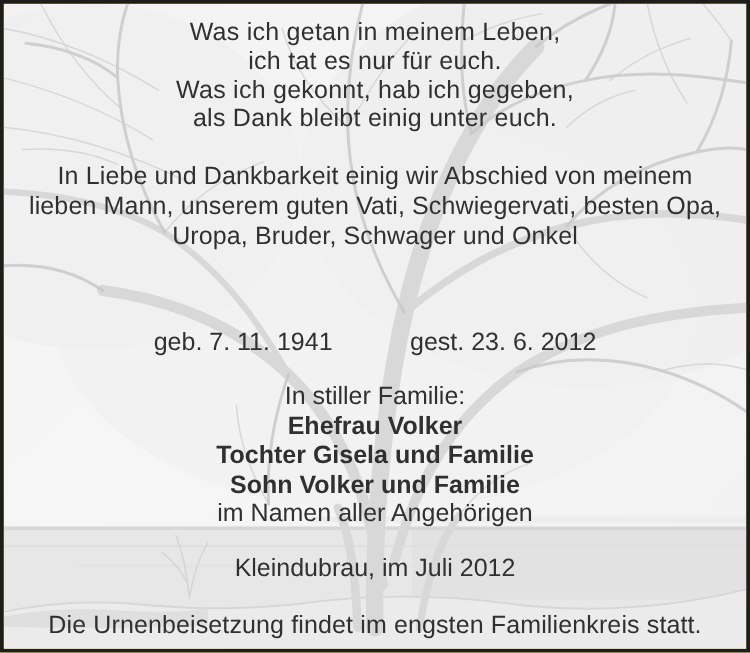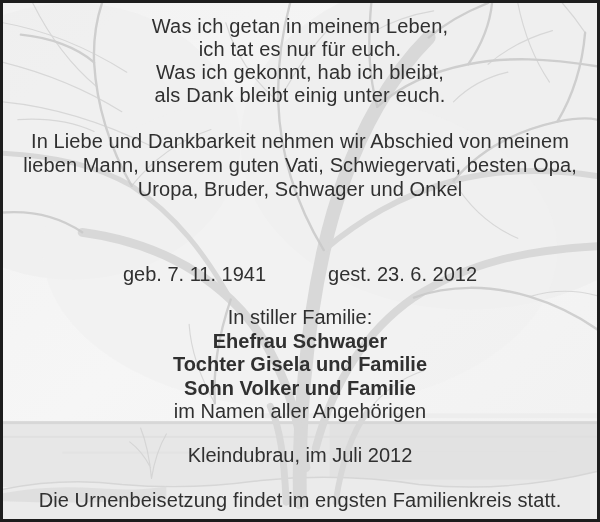--- a/index.html
+++ b/index.html
@@ -110,39 +110,39 @@
       <path d="M214,405 C200,380 190,355 188,325"></path>
       <path d="M368,414 C382,395 400,380 425,372"></path>
       <path d="M150,481 C148,460 145,445 139,430 M150,481 C153,462 158,448 165,436 M149,470 C143,458 136,450 128,444"></path>
       <path d="M455,100 C470,85 488,75 510,70"></path>
     </g>
   </svg>
 
   <div class="txt verse">
     <span class="line">Was ich getan in meinem Leben,</span>
     <span class="line">ich tat es nur für euch.</span>
-    <span class="line">Was ich gekonnt, hab ich bleibt,</span>
+    <span class="line">Was ich gekonnt, hab ich gegeben,</span>
     <span class="line">als Dank bleibt einig unter euch.</span>
   </div>
 
   <div class="txt intro">
-    <span class="line">In Liebe und Dankbarkeit nehmen wir Abschied von meinem</span>
+    <span class="line">In Liebe und Dankbarkeit einig wir Abschied von meinem</span>
     <span class="line">lieben Mann, unserem guten Vati, Schwiegervati, besten Opa,</span>
     <span class="line">Uropa, Bruder, Schwager und Onkel</span>
   </div>
 
 
   <div class="txt dates">
     <span>geb. 7. 11. 1941</span>
     <span>gest. 23. 6. 2012</span>
   </div>
 
   <div class="txt trauer">
     <span class="line">In stiller Familie:</span>
-    <span class="line bold">Ehefrau Schwager</span>
+    <span class="line bold">Ehefrau Volker</span>
     <span class="line bold">Tochter Gisela und Familie</span>
     <span class="line bold">Sohn Volker und Familie</span>
     <span class="line">im Namen aller Angehörigen</span>
   </div>
 
   <div class="txt place">Kleindubrau, im Juli 2012</div>
 
   <div class="txt funeral">Die Urnenbeisetzung findet im engsten Familienkreis statt.</div>
 
 </div>

